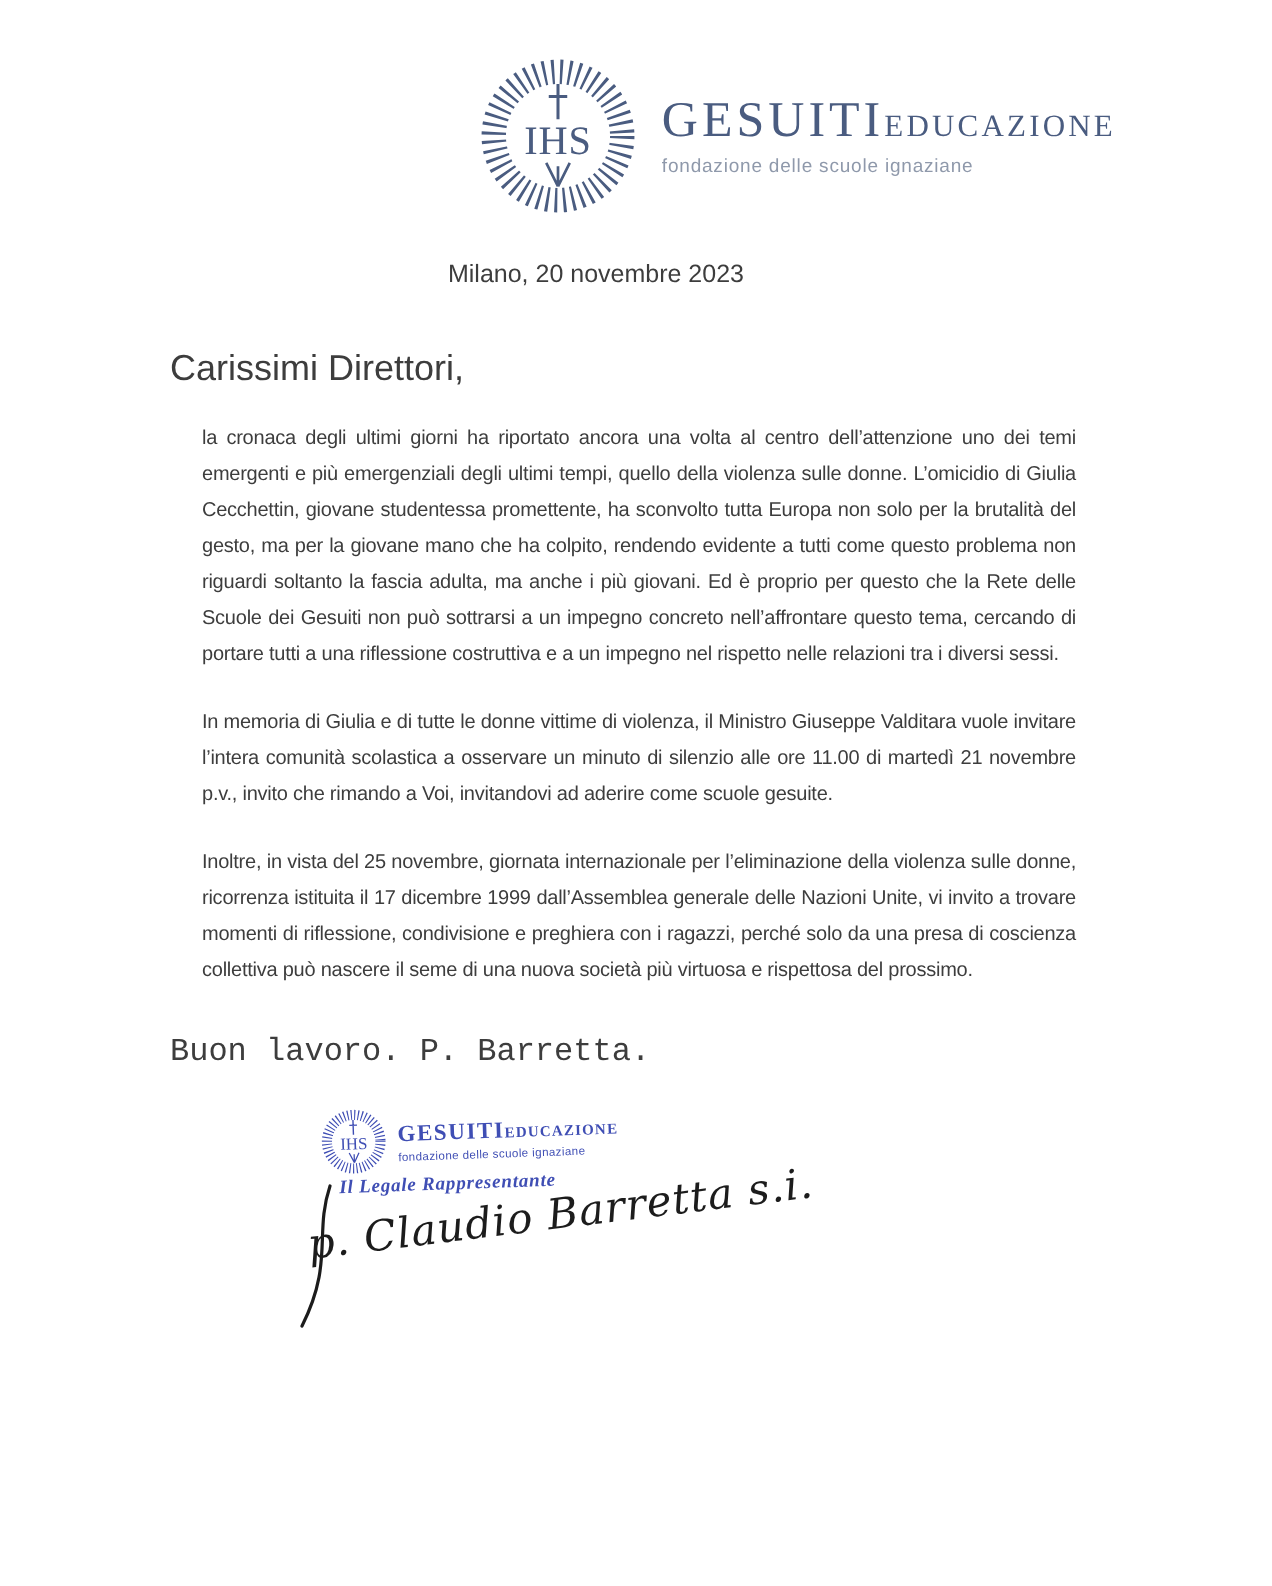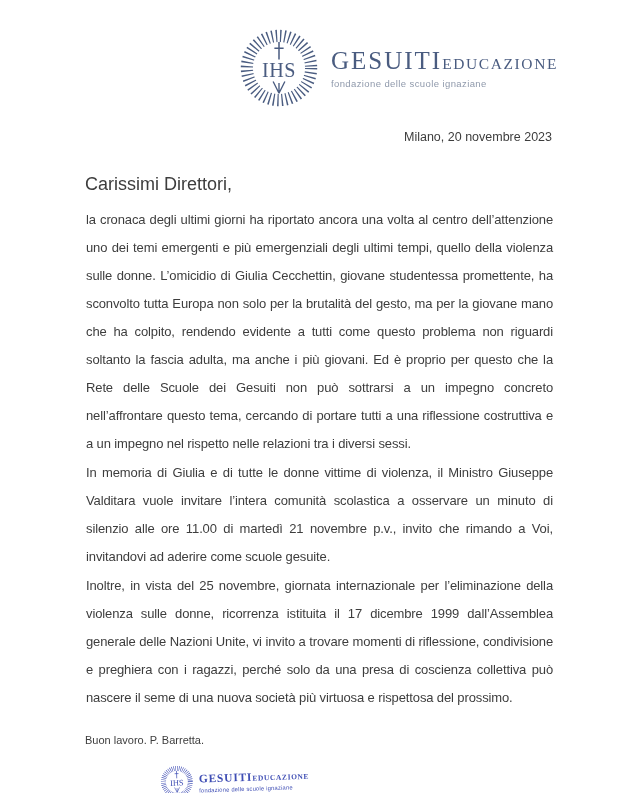--- a/index.html
+++ b/index.html
@@ -27,43 +27,44 @@
   }
   .wordmark .big{font-size:25px;letter-spacing:2px;}
   .wordmark .small{font-size:15.5px;letter-spacing:1.6px;}
   .tagline{
     margin-top:5px;
     font-size:9.5px;letter-spacing:0.4px;
     color:#8f99ab;
   }
   
   .dateline{
-    text-align:right;
+    text-align:center;
     padding:20px 56px 0 16px;
     font-size:12.5px;
   }
   
   .letter-body{
     padding:0 54px 0 57px;
   }
   .salutation{
     margin:30px 0 0 0;
     font-size:18px;
   }
   .paragraphs{margin-top:11px;}
   .body-par{
-    margin:1px;
-    font-size:13px;
+    margin:16px;
+    font-size:10px;
     letter-spacing:-0.12px;
-    line-height:28px;
+    line-height:18px;
     text-align:justify;
   }
   .closing{
     margin:22px 0 0 0;
-    font-size:11px;
+    font-size:16px;
+    font-family:Liberation Mono, monospace;
   }
   
   .signature-area{
     position:relative;
     margin:12px 0 0 58px;
     height:140px;
   }
   .stamp{
     position:absolute;left:16px;top:4px;
     display:flex;flex-direction:column;

